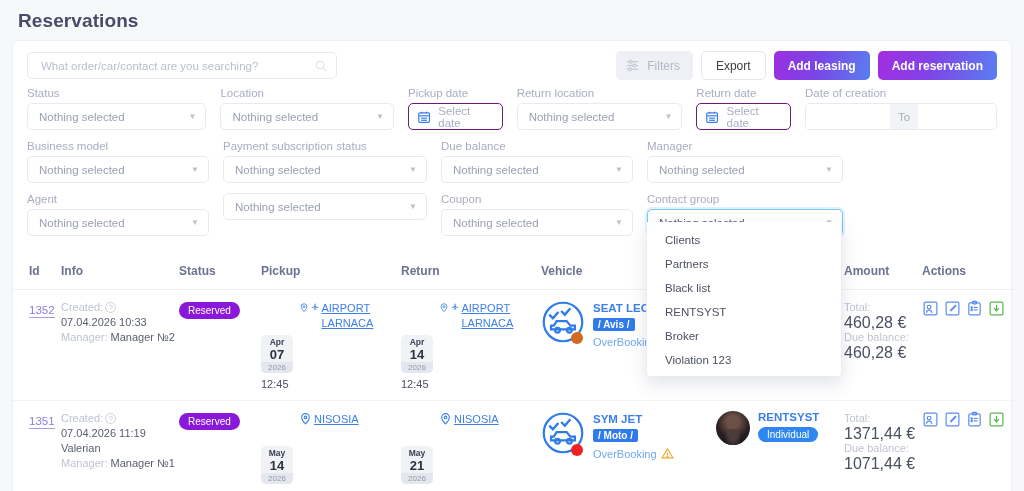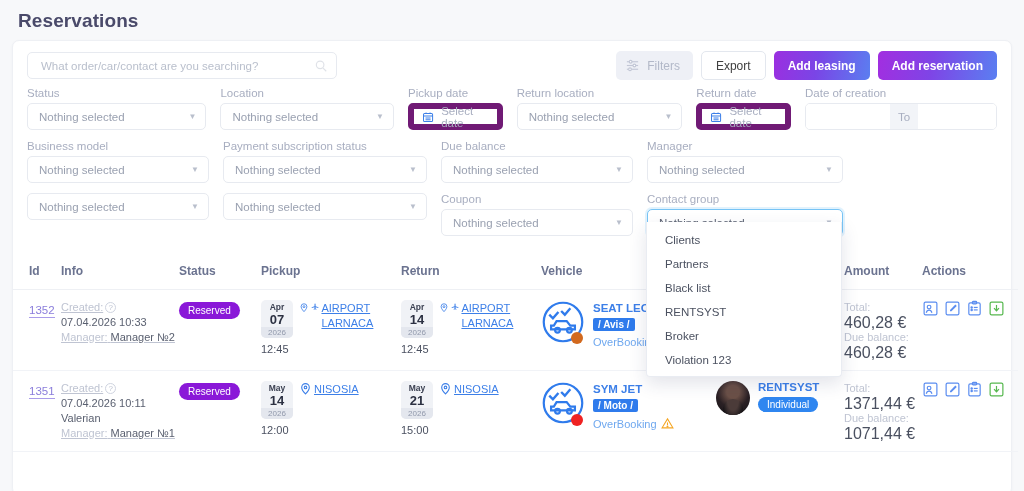--- a/index.html
+++ b/index.html
@@ -88,21 +88,21 @@
     height: 27px; border: 1px solid #e7eaf0; border-radius: 5px;
     background: #fff; display: flex; align-items: center;
     padding: 0 9px 0 11px; cursor: pointer;
   }
   .select .val { flex: 1; font-size: 11.5px; color: #9aa1b1; }
   .caret { color: #b9bfcc; font-size: 8px; line-height: 1; }
   .select.active { border: 1px solid #77c4f5; box-shadow: 0 0 0 2px rgba(120,196,245,.22); }
   .select.active .val { color: #5a6070; }
 
   .datefld {
-    height: 27px; border: 6px solid #701a75; border-radius: 5px;
+    height: 27px; border: 1px solid #701a75; border-radius: 5px;
     background: #fff; display: flex; align-items: center; gap: 7px;
     padding: 0 12px 0 8px; cursor: pointer;
   }
   .datefld .dtxt { font-size: 11.5px; color: #a8aec0; }
 
   .rangefld {
     height: 27px; border: 1px solid #e7eaf0; border-radius: 5px;
     background: #fff; display: flex; align-items: stretch; overflow: hidden;
   }
   .rangefld input {
@@ -144,36 +144,36 @@
   .c-return { width: 140px; }
   .c-vehicle { width: 175px; }
   .c-contact { width: 128px; }
   .c-amount { width: 78px; }
   .c-actions { width: 96px; }
 
   .id-link {
     font-size: 11.5px; color: #8a7ddb; border-bottom: 1.5px solid #a99bea;
     display: inline-block; padding-bottom: 1px; cursor: pointer;
   }
-  .info-muted { font-size: 11px; color: #bfc4d2; line-height: 15px; text-decoration: underline; }
+  .info-muted { font-size: 11px; color: #bfc4d2; line-height: 15px; }
   .info-dark { font-size: 11px; color: #5a6070; line-height: 15px; }
   .qmark {
     display: inline-block; width: 11px; height: 11px; border-radius: 50%;
     border: 1px solid #cfd4e0; color: #bfc4d2; font-size: 8px;
     text-align: center; line-height: 10px; margin-left: 2px; vertical-align: 1px;
   }
   .badge-status {
     display: inline-block; background: #8a18d8; color: #fff;
     font-size: 10px; padding: 3px 9px; border-radius: 10px; font-weight: 500;
   }
 
   .dt-wrap { display: flex; gap: 6px; }
   .cal-chip {
     width: 32px; background: #f0f2f6; border-radius: 5px;
-    text-align: center; overflow: hidden; flex: 0 0 32px;
+    text-align: center; overflow: hidden; flex: 0 0 32px; margin-top: 35px;
   }
   .cal-chip .m { font-size: 8.5px; font-weight: 700; color: #3b4152; line-height: 11px; padding-top: 2px; }
   .cal-chip .d { font-size: 13px; font-weight: 700; color: #2c3142; line-height: 14px; }
   .cal-chip .y { font-size: 8px; color: #9198ab; background: #e4e7ee; line-height: 11px; }
   .loc-line { display: flex; align-items: flex-start; gap: 2px; padding-top: 1px; }
   .loc-txt {
     font-size: 11px; color: #3c7fe8; text-decoration: underline; line-height: 15px; cursor: pointer;
   }
   .time { font-size: 11px; color: #4a5060; margin-top: 5px; }
 
@@ -336,20 +336,21 @@
           <span class="flabel">Manager</span>
           <div class="select">
             <span class="val">Nothing selected</span>
             <span class="caret">▼</span>
           </div>
         </div>
       </div>
 
       <div class="frow">
         <div class="fld w1">
+          <span class="flabel">Agent</span>
           <div class="select">
             <span class="val">Nothing selected</span>
             <span class="caret">▼</span>
           </div>
         </div>
         <div class="fld" style="width:204px">
           <div class="select">
             <span class="val">Nothing selected</span>
             <span class="caret">▼</span>
           </div>
@@ -509,21 +510,21 @@
         </tr>
 
         <tr>
           <td class="c-id">
             <span class="id-link">1351</span>
           </td>
           <td class="c-info">
             <div class="info-muted">
               <span>Created:</span><span class="qmark">?</span>
             </div>
-            <div class="info-dark">07.04.2026 10:11</div>
+            <div class="info-dark">07.04.2026 11:19</div>
             <div class="info-dark">Valerian</div>
             <div class="info-muted">
               <span>Manager:</span>
               <span class="info-dark">Manager №1</span>
             </div>
           </td>
           <td class="c-status">
             <span class="badge-status">Reserved</span>
           </td>
           <td class="c-pickup">

